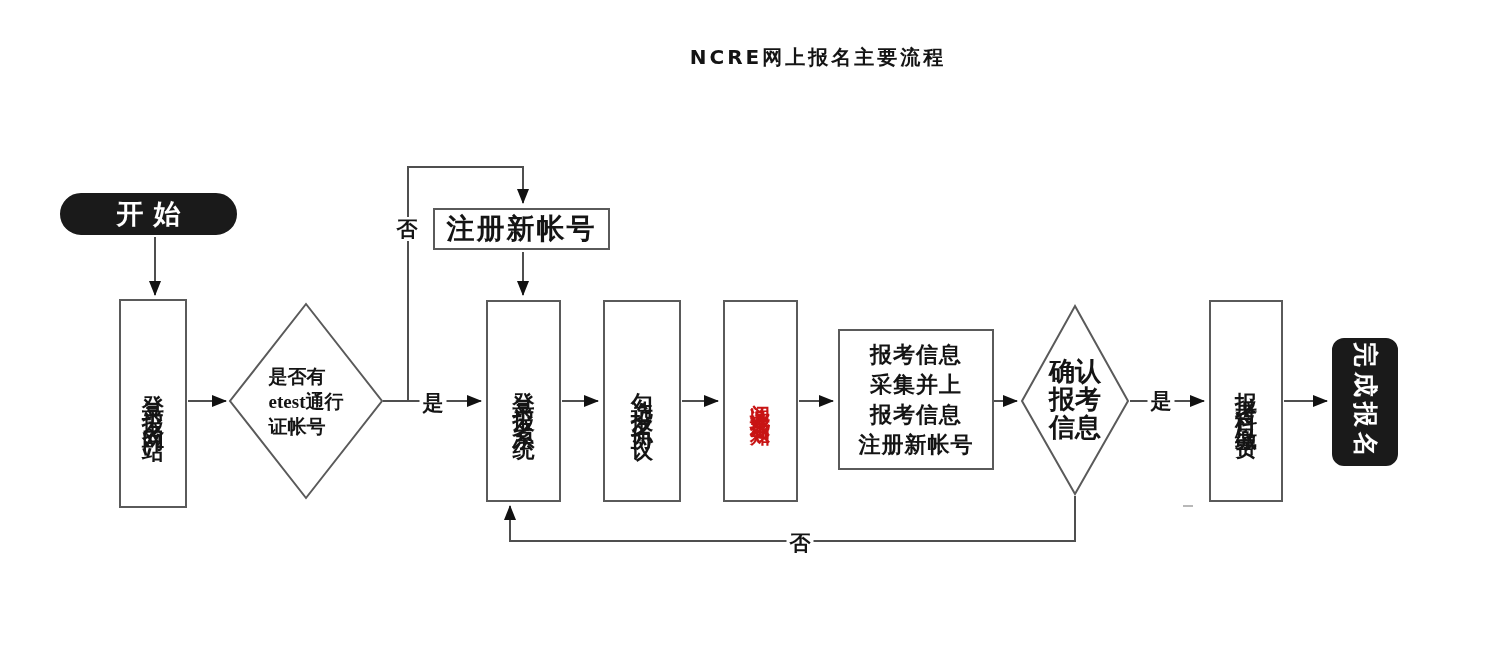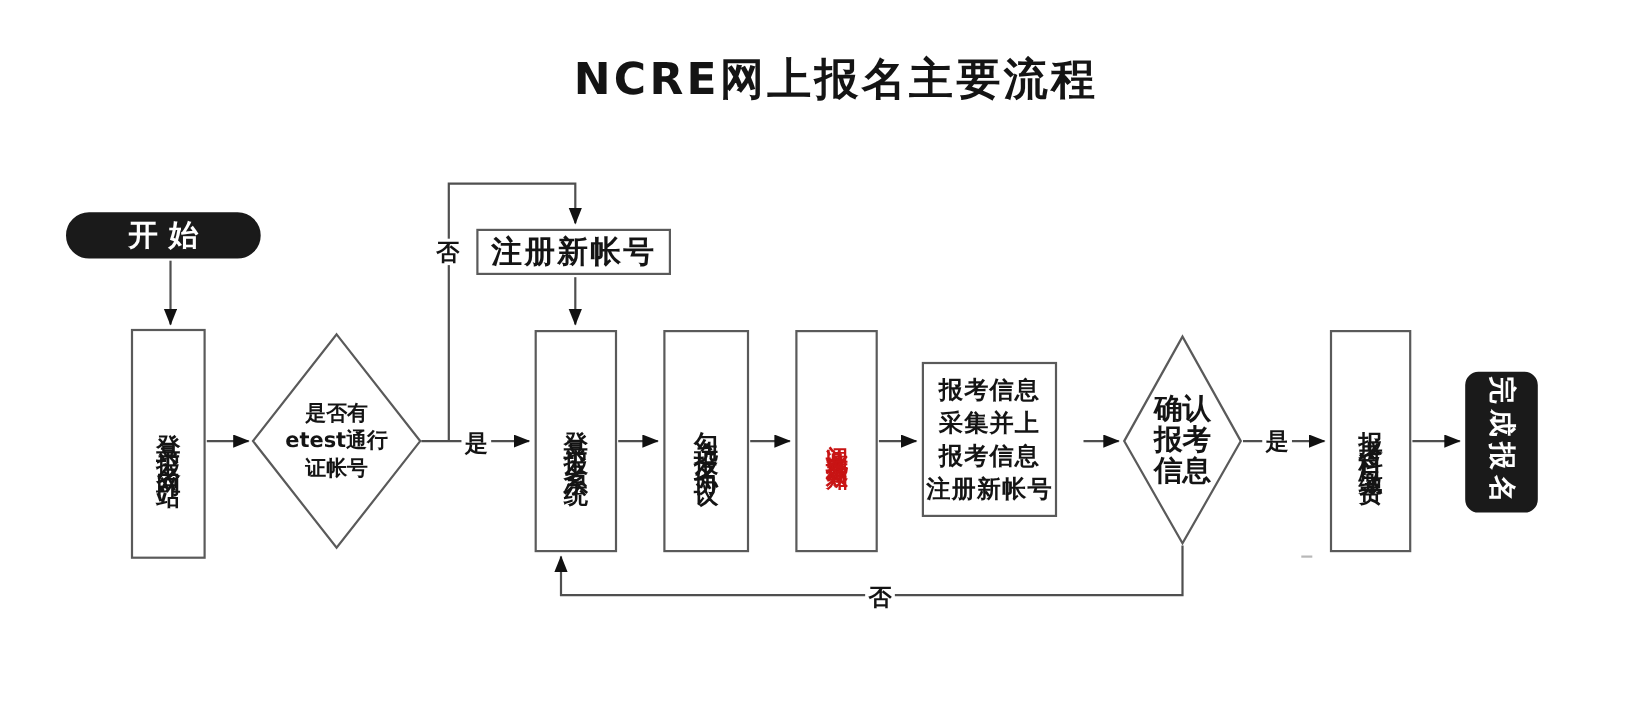--- a/index.html
+++ b/index.html
@@ -8,23 +8,23 @@
     width: 1500px;
     height: 660px;
     background: #ffffff;
     font-family: "DejaVu Sans", "Liberation Sans", sans-serif;
     font-weight: 700;
     color: var(--text, #141414);
     overflow: hidden;
   }
   .title {
     position: absolute;
-    left: 760px; top: 44px;
+    left: 818px; top: 44px;
     transform: translateX(-50%);
-    font-size: 40px;
+    font-size: 20px;
     letter-spacing: 3px;
     white-space: nowrap;
     color: var(--text, #141414);
   }
   svg.wires { position: absolute; left: 0; top: 0; z-index: 1; }
   .connector { fill: none; stroke: var(--line, #4f4f4f); stroke-width: 2; }
   .diamond { fill: #ffffff; stroke: var(--border, #5a5a5a); stroke-width: 2; }
   .arrowhead { fill: var(--arrow, #111111); }
 
   .box {
@@ -60,22 +60,22 @@
     line-height: 1;
   }
   .red { color: var(--highlight, #c81414); }
   .hlabel { font-size: 28px; letter-spacing: 2px; white-space: nowrap; }
   .start-label { font-size: 27px; letter-spacing: 10px; text-indent: 10px; white-space: nowrap; }
 
   .dtext {
     position: absolute;
     transform: translate(-50%, -50%);
     z-index: 3;
-    text-align: center;
     white-space: nowrap;
+    font-family: Liberation Serif, serif;
   }
   .dtext.d1 { font-size: 19px; line-height: 25px; }
   .dtext.d2 { font-size: 26px; line-height: 28px; }
   .dtext span { display: block; }
 
   .edge-label {
     position: absolute;
     transform: translate(-50%, -50%);
     z-index: 3;
     background: #ffffff;
@@ -148,21 +148,21 @@
   </div>
 
   <div class="box" style="left:603px; top:300px; width:78px; height:202px;">
     <span class="vtext">勾选报名协议</span>
   </div>
 
   <div class="box" style="left:723px; top:300px; width:75px; height:202px;">
     <span class="vtext vtext-8 red">阅读北京报名须知</span>
   </div>
 
-  <div class="box multiline" style="left:838px; top:329px; width:123px; height:141px;">
+  <div class="box multiline" style="left:838px; top:329px; width:156px; height:141px;">
     <div>
       <span>报考信息</span>
       <span>采集并上</span>
       <span>报考信息</span>
       <span>注册新帐号</span>
     </div>
   </div>
 
   <div class="dtext d2" style="left:1075px; top:400px;">
     <span>确认</span>

